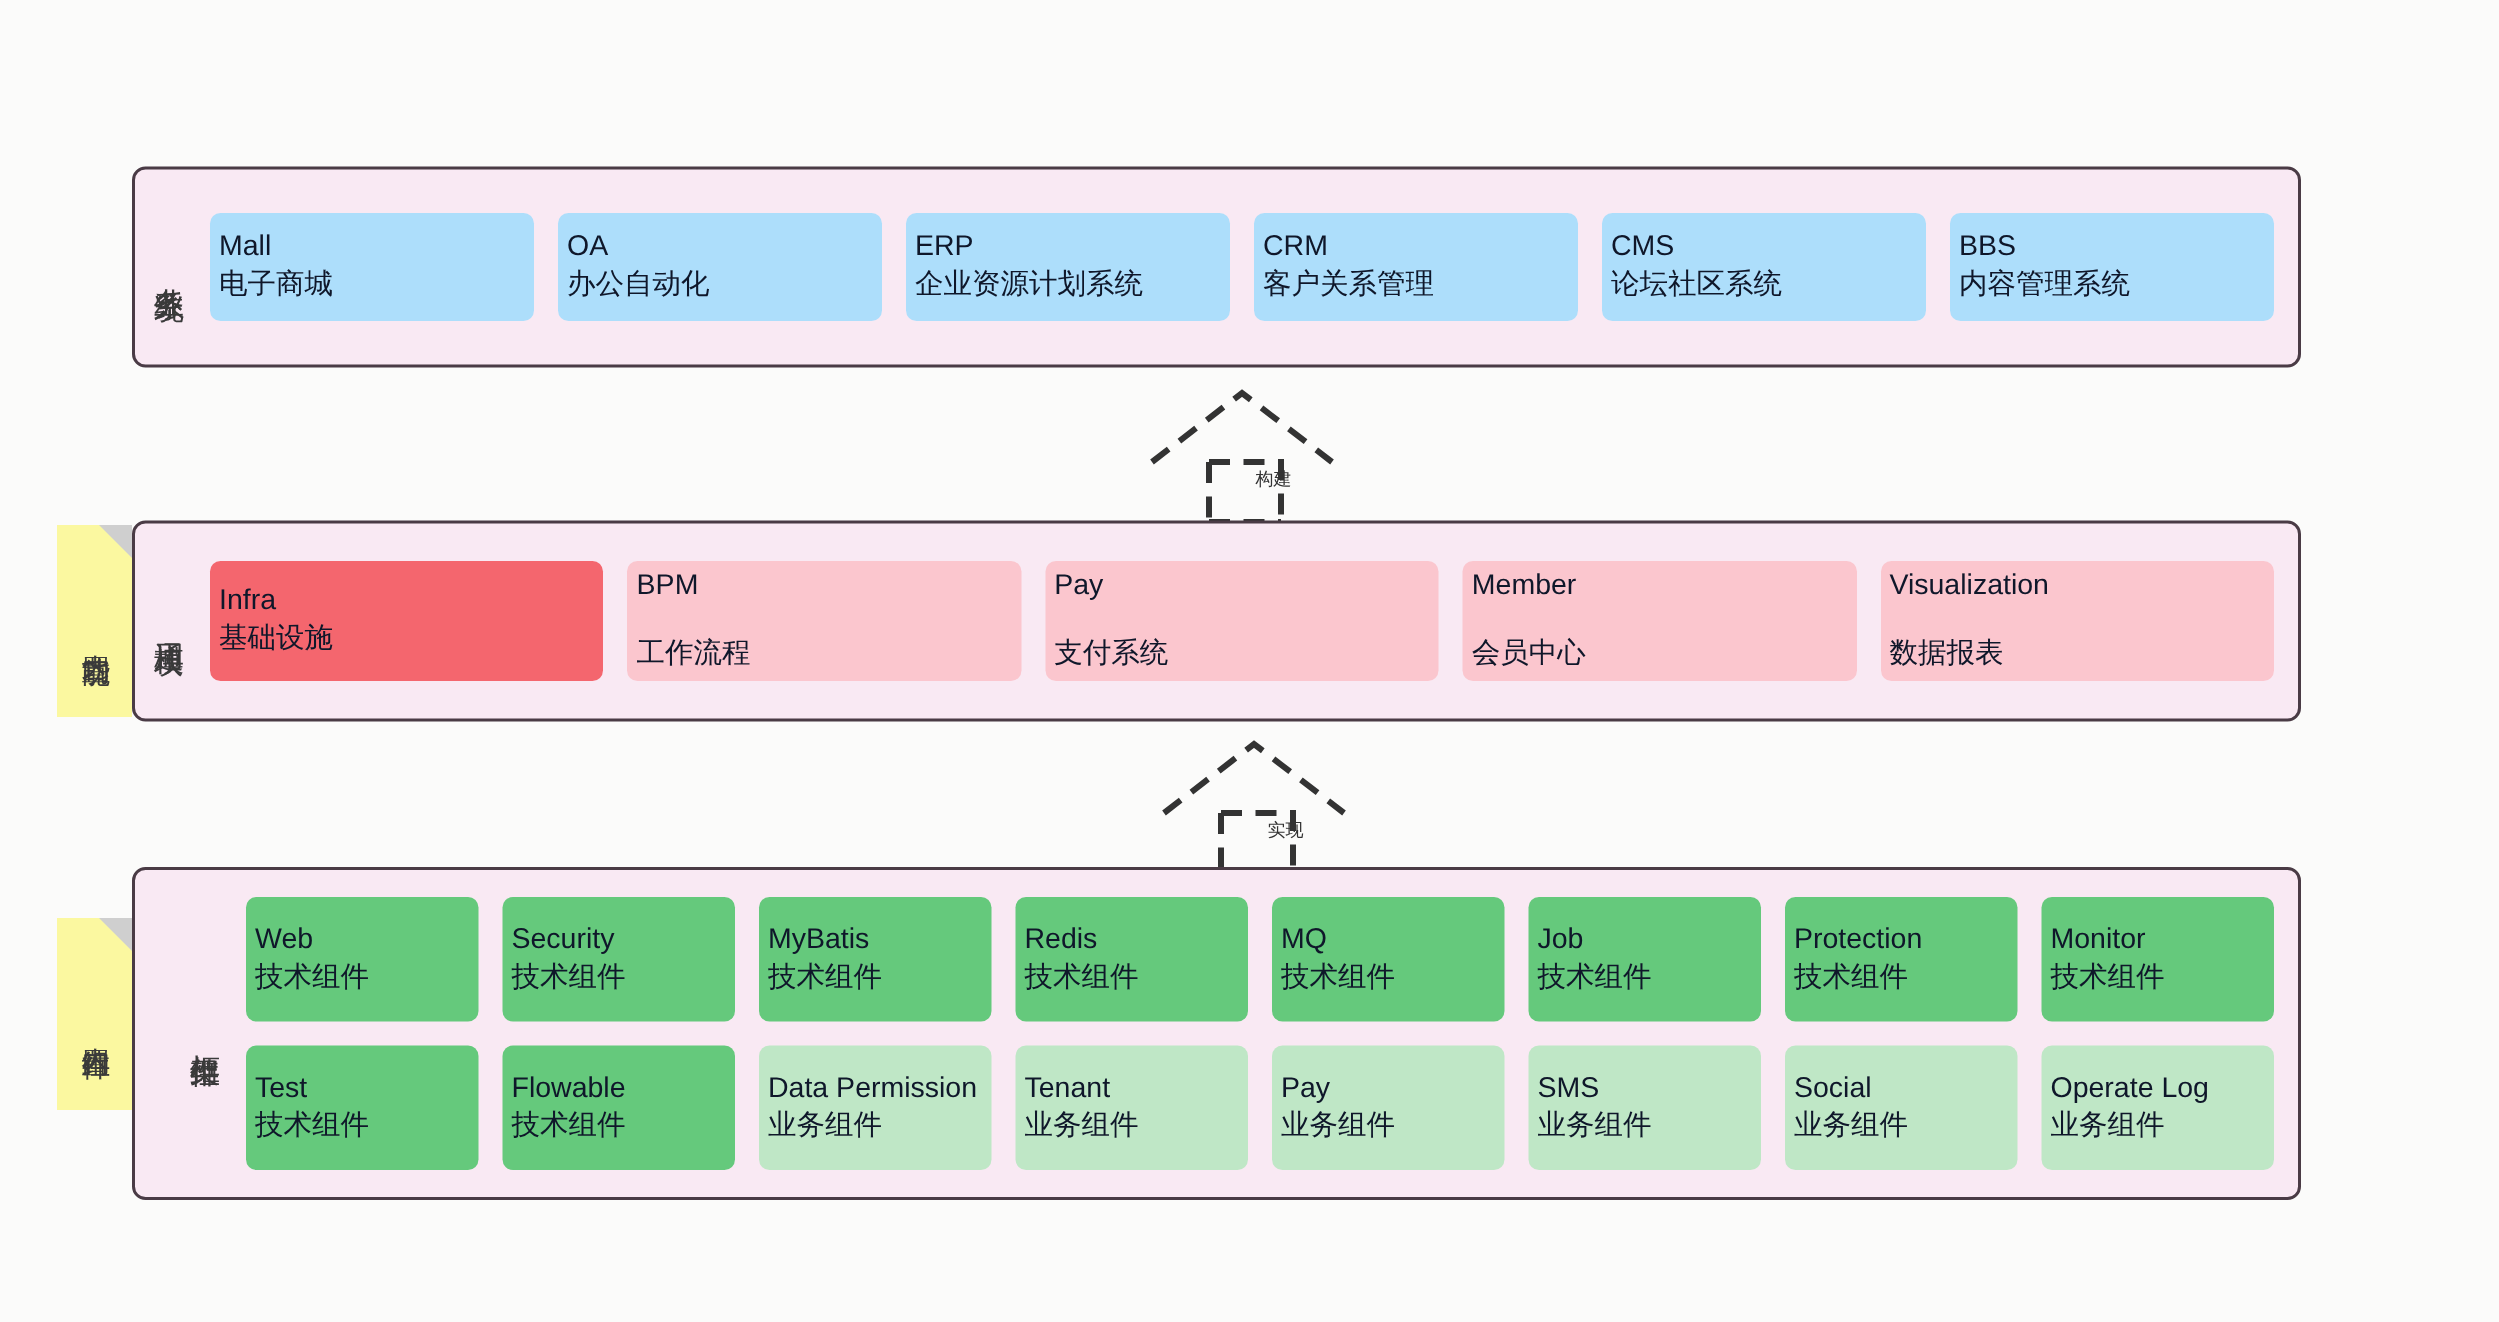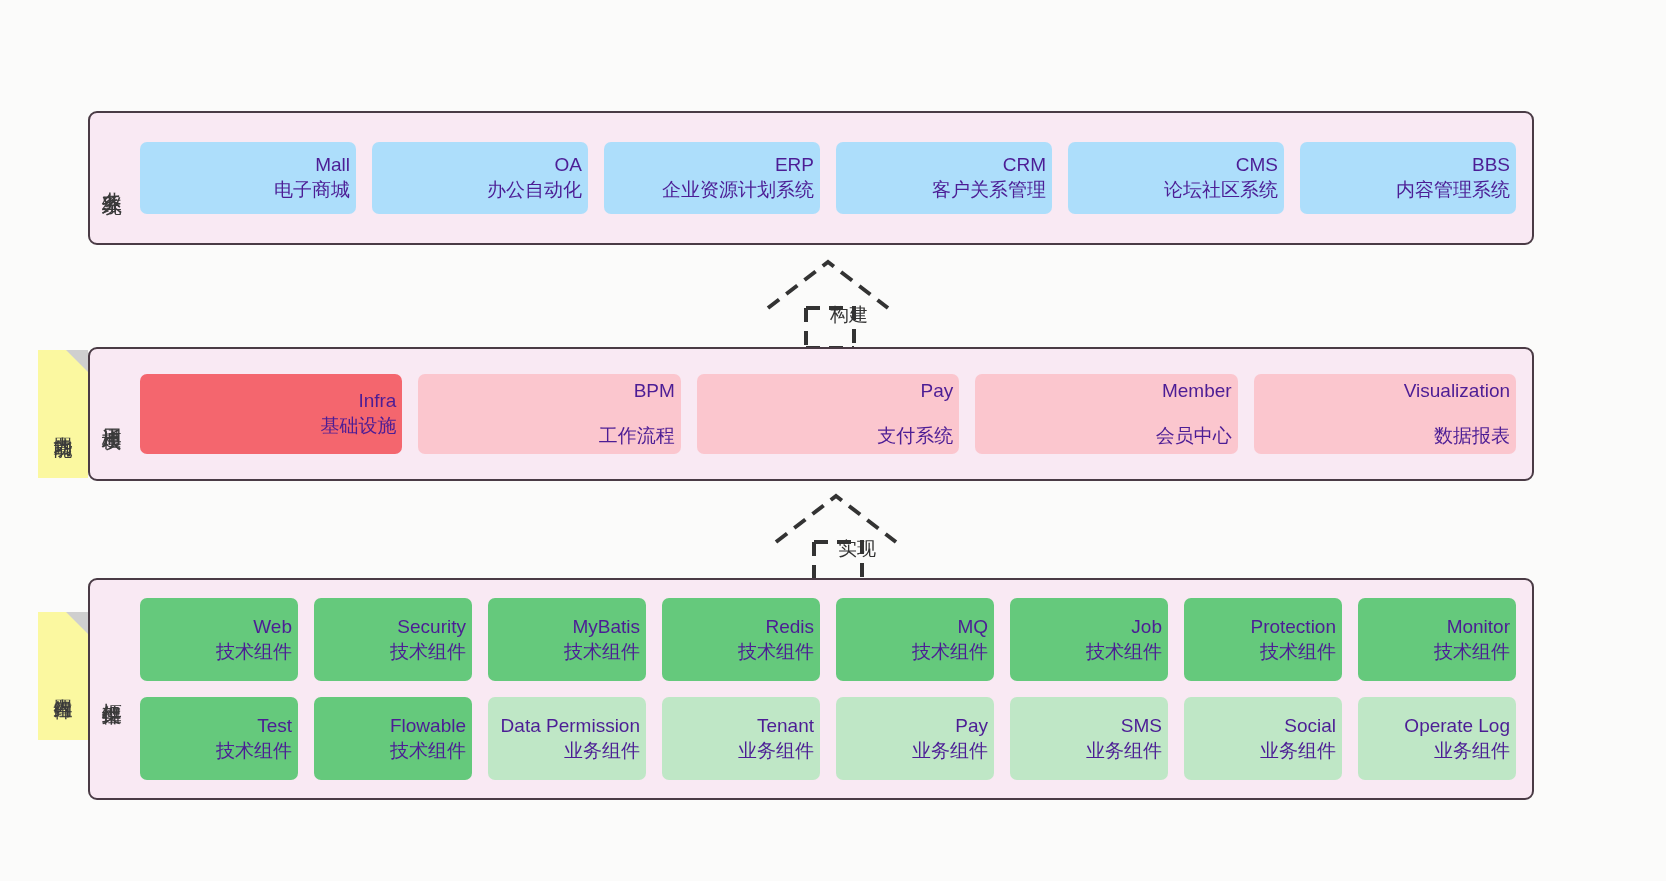--- a/index.html
+++ b/index.html
@@ -56,26 +56,26 @@
   }
   .row {
     display: flex;
     gap: 16px;
   }
   .cell {
     flex: 1 1 0;
     border-radius: 7px;
     display: flex;
     flex-direction: column;
-    align-items: flex-end;
+    align-items: flex-start;
     justify-content: center;
     text-align: center;
     font-size: 19px;
     line-height: 1.3;
-    color: #4c1d95;
+    color: #0f172a;
     box-sizing: border-box;
     padding: 4px 6px;
   }
   .cell .en { white-space: nowrap; }
   .cell .cn { white-space: nowrap; }
   .cell.wrapen .en { white-space: normal; }
 
   
   .c-blue       { background: #addefb; }
   .c-red        { background: #f4666e; }
@@ -83,21 +83,21 @@
   .c-green      { background: #65c97c; }
   .c-lightgreen { background: #bfe7c6; }
 
   
   #layer-business  { left: 88px;  top: 111px; width: 1446px; height: 134px; }
   #layer-business  .cell { height: 72px; }
 
   #layer-module    { left: 88px;  top: 347px; width: 1446px; height: 134px; }
   #layer-module    .cell { height: 80px; }
 
-  #layer-framework { left: 88px;  top: 578px; width: 1446px; height: 222px; }
+  #layer-framework { left: 88px;  top: 578px; width: 1446px; height: 222px; padding-left: 24px; }
   #layer-framework .cell { height: 83px; }
 
   
   .note {
     position: absolute;
     background: #fbf8a0;
     box-sizing: border-box;
     display: flex;
     align-items: center;
     justify-content: center;
@@ -133,21 +133,21 @@
     left: 0;
     top: 0;
     overflow: visible;
   }
   .connector-label {
     position: absolute;
     left: 0;
     right: 0;
     bottom: 20px;
     text-align: center;
-    font-size: 19px;
+    font-size: 12px;
     color: #333333;
     background: transparent;
   }
   #connector-build   { left: 760px; top: 256px; }
   #connector-build .connector-label { left: 18px; }
   #connector-impl    { left: 768px; top: 490px; }
   #connector-impl .connector-label { left: 18px; }
 </style>
 </head>
 <body>

